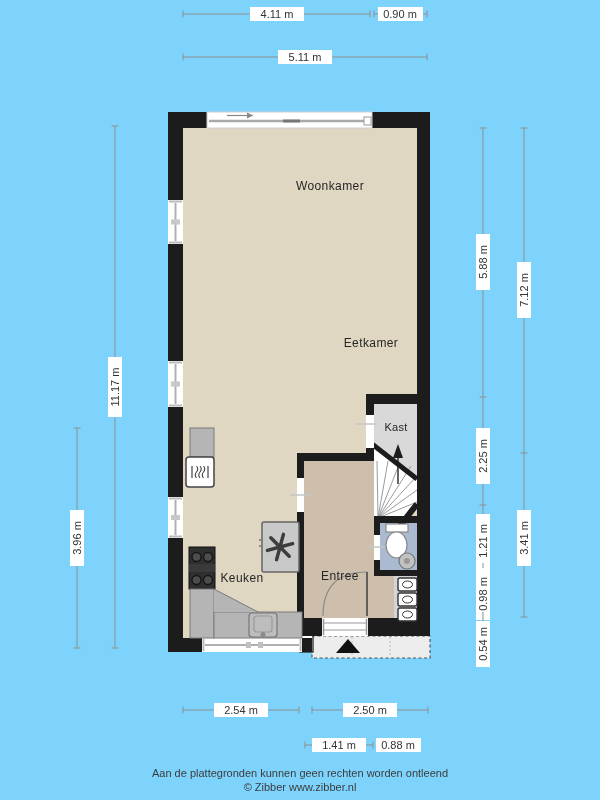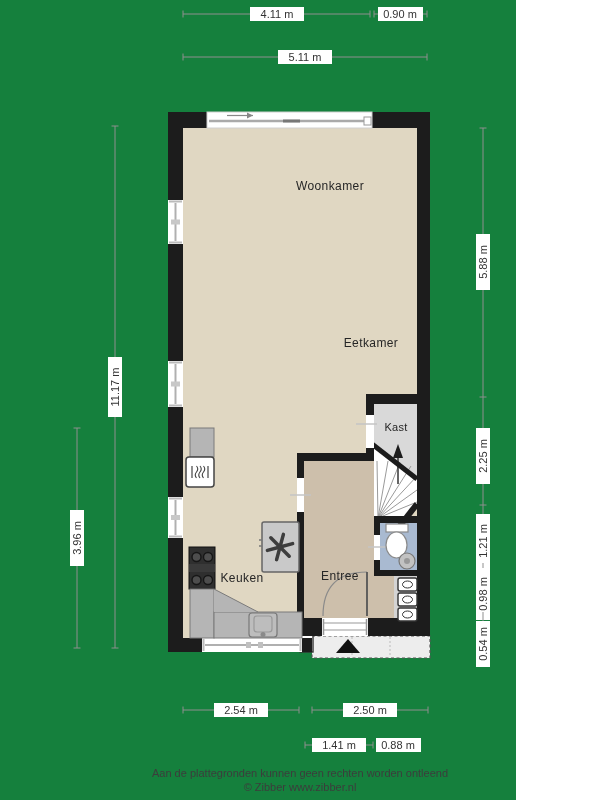--- a/index.html
+++ b/index.html
@@ -1,16 +1,16 @@
 <!DOCTYPE html>
 <html><head>
 <meta charset="utf-8">
 <style>
   html,body { margin:0; padding:0; background:#ffffff; }
-  .canvas { position:relative; width:516px; height:800px; background:#15803d; overflow:hidden;
+  .canvas { position:relative; width:600px; height:800px; background:#7dd3fc; overflow:hidden;
             font-family:"Liberation Sans", sans-serif; }
   svg { position:absolute; left:0; top:0; }
   .dim-line  { stroke:#8f8f8f; stroke-width:1; }
   .dim-tick  { stroke:#8f8f8f; stroke-width:1; }
   .dim-label { font:11px "Liberation Sans", sans-serif; fill:#333333; }
   .room-label { font:12px "Liberation Sans", sans-serif; fill:#262626; letter-spacing:.4px; }
   .room-label-sm { font:11px "Liberation Sans", sans-serif; fill:#262626; letter-spacing:.3px; }
   .footer-text { font:11px "Liberation Sans", sans-serif; fill:#3c3c3c; }
   .wall { fill:#1c1c1c; }
   .floor-main { fill:#e0d7c2; }

